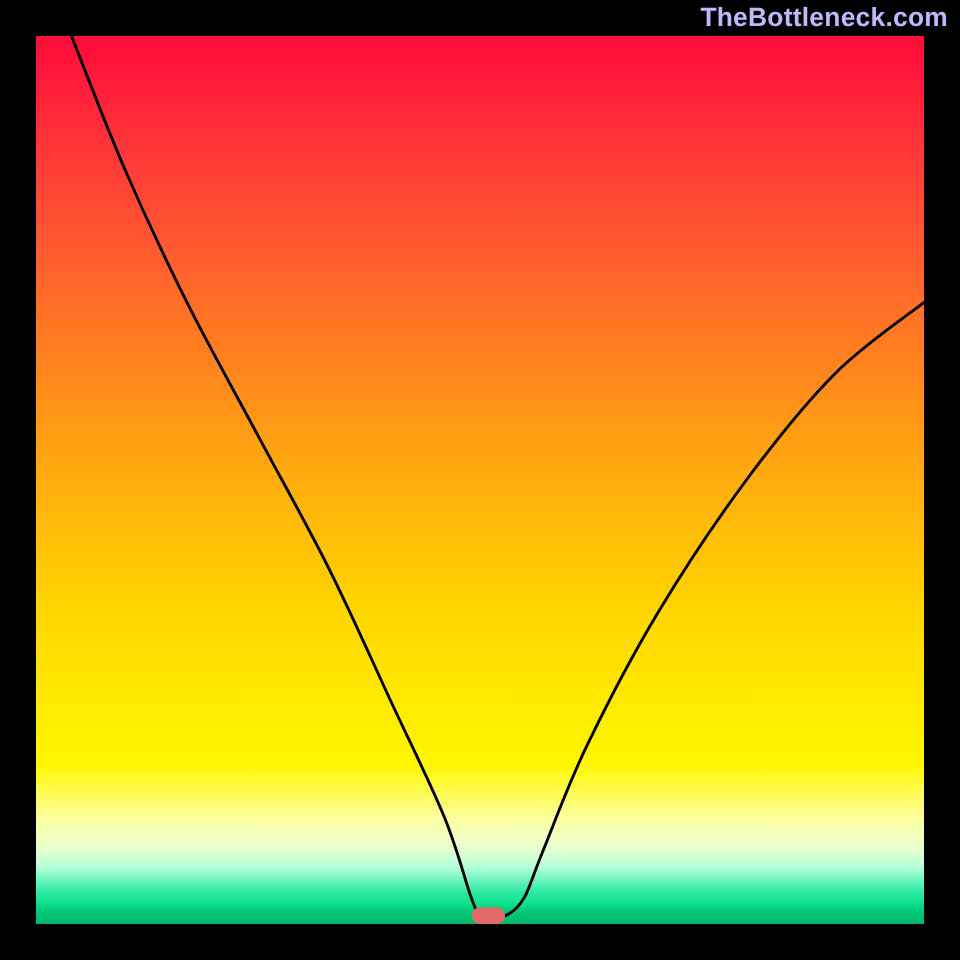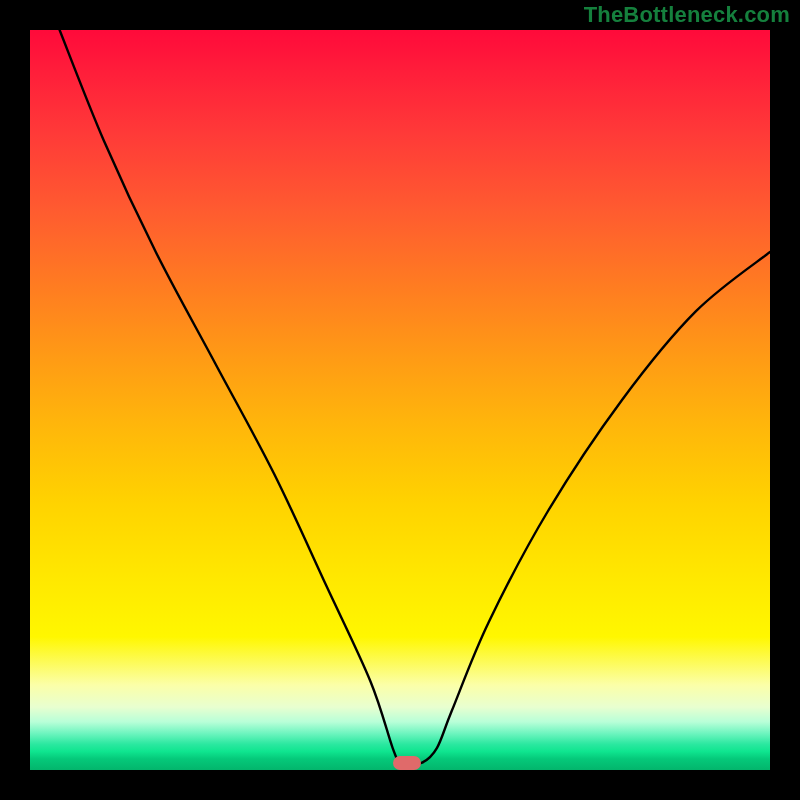--- a/index.html
+++ b/index.html
@@ -14,21 +14,21 @@
   .frame {
     position: relative;
     width: 800px;
     height: 800px;
     background: #000;
   }
   .watermark {
     position: absolute;
     top: 2px;
     right: 10px;
-    color: #15803d;
+    color: #c4b5fd;
     font-size: 22px;
     font-weight: 600;
     letter-spacing: 0.2px;
     user-select: none;
   }
   .plot-area {
     position: absolute;
     left: 30px;
     top: 30px;
     width: 740px;

